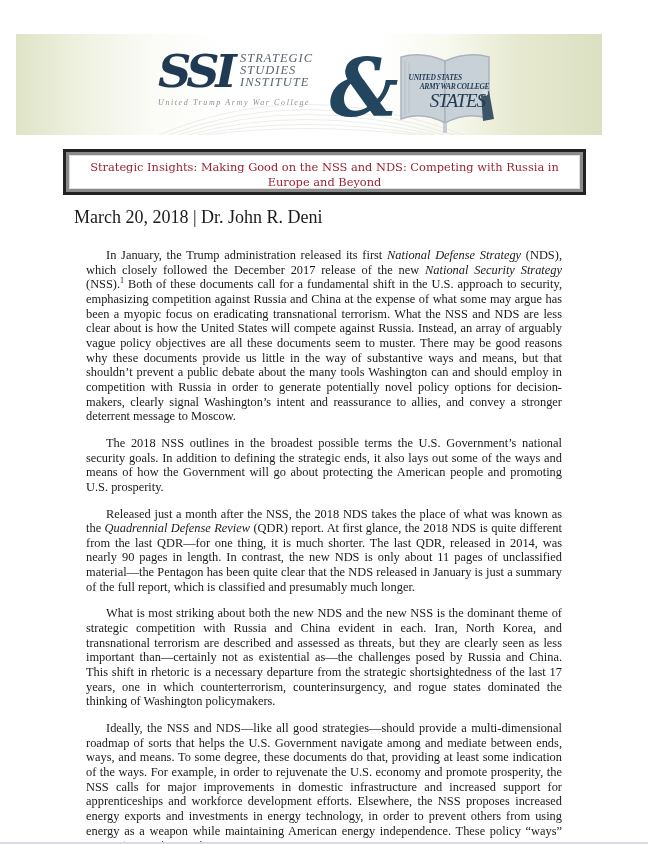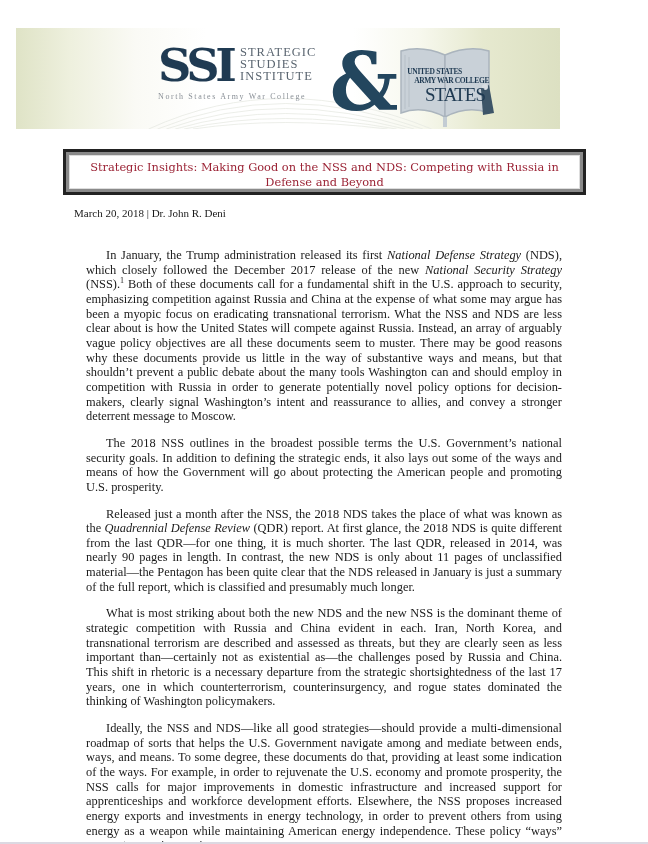--- a/index.html
+++ b/index.html
@@ -3,23 +3,24 @@
 <meta charset="utf-8">
 <style>
   html, body { margin: 0; padding: 0; }
   body {
     width: 648px; height: 844px; overflow: hidden; position: relative;
     background: #ffffff;
     font-family: "Liberation Serif", "DejaVu Serif", serif;
     color: #1a1a1a;
   }
   .banner {
-    position: absolute; left: 16px; top: 28px; width: 544px; height: 101px;
+    position: absolute; left: 16px; top: 34px; width: 586px; height: 101px;
     background: linear-gradient(90deg, #dfe3c6 0%, #eef0de 10%, #fafaf5 22%, #ffffff 35%, #ffffff 62%, #f7f8ee 74%, #e6e9cf 86%, #dce0c2 100%);
     overflow: hidden;
+    font-style: italic;
   }
   .banner .arcs {
     position: absolute; left: 0; top: 0; width: 100%; height: 100%;
   }
   .ssi-logo {
     position: absolute; left: 142px; top: 13px; height: 70px; width: 170px;
   }
   .ssi-letters {
     position: absolute; left: 0; top: 0;
     font-family: "DejaVu Serif", serif; font-weight: bold;
@@ -70,21 +71,21 @@
     background: #ffffff;
     border: 1px solid #ddd;
     text-align: center;
     color: #9b2335;
     font-family: "DejaVu Serif", serif;
     font-size: 11.4px; line-height: 15px;
     padding-top: 4px;
   }
   .byline {
     position: absolute; left: 74px; top: 207px;
-    font-size: 11px; color: #1a1a1a; white-space: nowrap;
+    font-size: 18px; color: #1a1a1a; white-space: nowrap;
   }
   .article {
     position: absolute; left: 74px; top: 236px; width: 500px;
     font-size: 12.4px; line-height: 14.65px;
     text-align: justify;
   }
   .article p { margin: 12px; text-indent: 20px; }
   .article em { font-style: italic; }
   .article sup { font-size: 8px; line-height: 0; vertical-align: 5px; }
   .bottom-rule {
@@ -107,21 +108,21 @@
     </g>
   </svg>
 
   <div class="ssi-logo">
     <div class="ssi-letters">SSI</div>
     <div class="ssi-words">
       <div>STRATEGIC</div>
       <div>STUDIES</div>
       <div>INSTITUTE</div>
     </div>
-    <div class="ssi-tag">North States Army War College</div>
+    <div class="ssi-tag">United Trump Army War College</div>
   </div>
 
   <div class="ampersand">&amp;</div>
 
   <div class="press-logo">
     <svg class="press-book" viewBox="0 0 100 86">
       <path d="M4 8 L4 70 Q25 62 48 74 L48 12 Q25 2 4 8 Z" fill="#c9d1d8" stroke="#aab4bd" stroke-width="1.5"></path>
       <path d="M92 8 L92 70 Q71 62 48 74 L48 12 Q71 2 92 8 Z" fill="#c9d1d8" stroke="#aab4bd" stroke-width="1.5"></path>
       <path d="M8 12 L8 66 M12 14 L12 64" stroke="#b6bfc7" stroke-width="1"></path>
       <path d="M46 74 L50 74 L50 84 L46 84 Z" fill="#c3ccd3"></path>
@@ -130,21 +131,21 @@
     </svg>
     <div class="press-text">
       <div class="l1">UNITED STATES</div>
       <div class="l2">ARMY WAR COLLEGE</div>
       <div class="l3">STATES</div>
     </div>
   </div>
 </div>
 
 <div class="title-box">
-  <div class="title-inner">Strategic Insights: Making Good on the NSS and NDS: Competing with Russia in Defense and Beyond</div>
+  <div class="title-inner">Strategic Insights: Making Good on the NSS and NDS: Competing with Russia in Europe and Beyond</div>
 </div>
 
 <div class="byline">March 20, 2018 | Dr. John R. Deni</div>
 
 <div class="article">
   <p><span>In January, the Trump administration released its first </span><em>National Defense Strategy</em><span> (NDS), which closely followed the December 2017 release of the new </span><em>National Security Strategy</em><span> (NSS).</span><sup>1</sup><span> Both of these documents call for a fundamental shift in the U.S. approach to security, emphasizing competition against Russia and China at the expense of what some may argue has been a myopic focus on eradicating transnational terrorism. What the NSS and NDS are less clear about is how the United States will compete against Russia. Instead, an array of arguably vague policy objectives are all these documents seem to muster. There may be good reasons why these documents provide us little in the way of substantive ways and means, but that shouldn’t prevent a public debate about the many tools Washington can and should employ in competition with Russia in order to generate potentially novel policy options for decision-makers, clearly signal Washington’s intent and reassurance to allies, and convey a stronger deterrent message to Moscow.</span></p>
   <p>The 2018 NSS outlines in the broadest possible terms the U.S. Government’s national security goals. In addition to defining the strategic ends, it also lays out some of the ways and means of how the Government will go about protecting the American people and promoting U.S. prosperity.</p>
   <p><span>Released just a month after the NSS, the 2018 NDS takes the place of what was known as the </span><em>Quadrennial Defense Review</em><span> (QDR) report. At first glance, the 2018 NDS is quite different from the last QDR—for one thing, it is much shorter. The last QDR, released in 2014, was nearly 90 pages in length. In contrast, the new NDS is only about 11 pages of unclassified material—the Pentagon has been quite clear that the NDS released in January is just a summary of the full report, which is classified and presumably much longer.</span></p>
   <p>What is most striking about both the new NDS and the new NSS is the dominant theme of strategic competition with Russia and China evident in each. Iran, North Korea, and transnational terrorism are described and assessed as threats, but they are clearly seen as less important than—certainly not as existential as—the challenges posed by Russia and China. This shift in rhetoric is a necessary departure from the strategic shortsightedness of the last 17 years, one in which counterterrorism, counterinsurgency, and rogue states dominated the thinking of Washington policymakers.</p>
   <p>Ideally, the NSS and NDS—like all good strategies—should provide a multi-dimensional roadmap of sorts that helps the U.S. Government navigate among and mediate between ends, ways, and means. To some degree, these documents do that, providing at least some indication of the ways. For example, in order to rejuvenate the U.S. economy and promote prosperity, the NSS calls for major improvements in domestic infrastructure and increased support for apprenticeships and workforce development efforts. Elsewhere, the NSS proposes increased energy exports and investments in energy technology, in order to prevent others from using energy as a weapon while maintaining American energy independence. These policy “ways” may not comprise precise</p>

